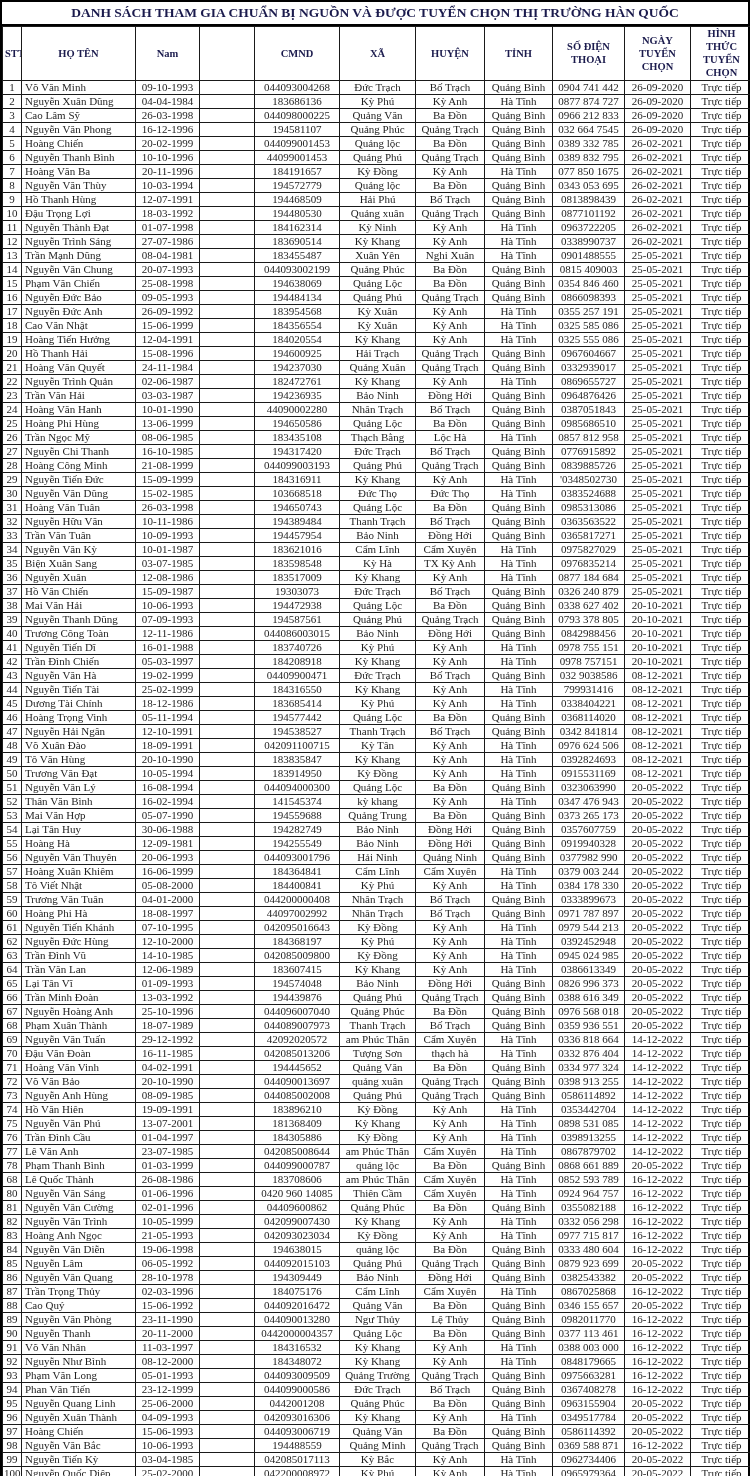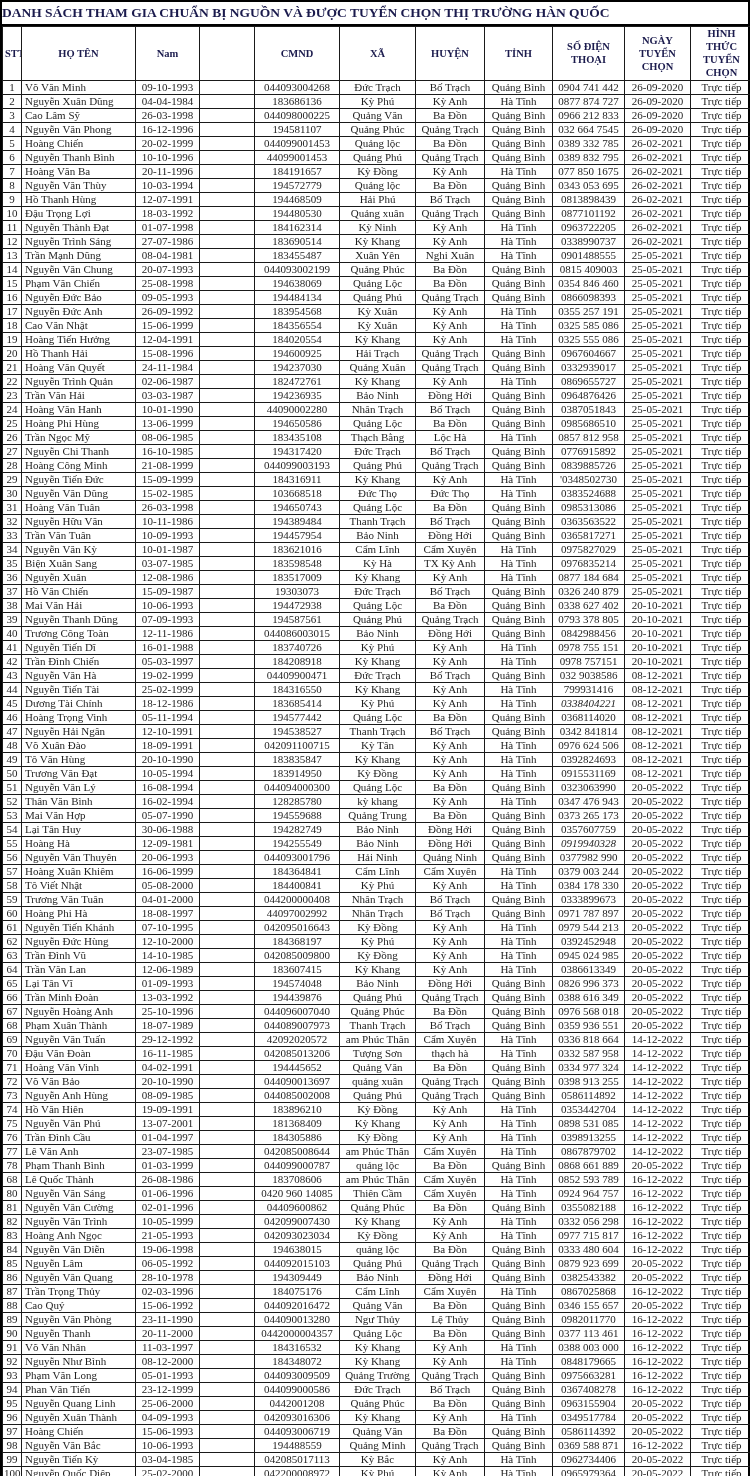--- a/index.html
+++ b/index.html
@@ -1,31 +1,31 @@
 <!DOCTYPE html>
 <html><head>
 <meta charset="utf-8">
 <style>
   html,body{margin:0;padding:0;background:#fff;}
   body{width:750px;font-family:"Liberation Serif","DejaVu Serif",serif;-webkit-font-smoothing:antialiased;}
   .sheet{width:750px;border:2px solid #000;box-sizing:border-box;background:#fff;}
-  .title{height:22px;line-height:22px;text-align:left;font-weight:bold;font-size:13.5px;
+  .title{height:22px;line-height:22px;text-align:center;font-weight:bold;font-size:13.5px;
          color:#1b1b4d;border-bottom:2px solid #000;white-space:nowrap;overflow:hidden;}
   table{border-collapse:collapse;table-layout:fixed;width:100%;}
   col.c-stt{width:19px;} col.c-name{width:114px;} col.c-dob{width:64px;} col.c-blank{width:55px;}
   col.c-cmnd{width:85px;} col.c-xa{width:76px;} col.c-huyen{width:69px;} col.c-tinh{width:68px;}
   col.c-phone{width:72px;} col.c-date{width:66px;} col.c-method{width:62px;}
   th,td{border:1px solid #1a1a1a;padding:0 1px;overflow:hidden;white-space:nowrap;box-sizing:border-box;}
   thead th{height:49px;font-size:10.5px;font-weight:bold;color:#1b1b4d;text-align:center;
            vertical-align:middle;white-space:normal;line-height:1.25;padding:0 2px;}
   tbody td{height:14px;font-size:11px;color:#1f1f1f;line-height:13px;vertical-align:middle;}
   td.al{text-align:left;padding-left:3px;}
   td.ac{text-align:center;}
   td.rel{position:relative;}
-  .it{font-style:italic;}
+  .it{}
 </style>
 </head>
 <body>
 
 <div class="sheet">
   <div class="title">DANH SÁCH THAM GIA CHUẨN BỊ NGUỒN VÀ ĐƯỢC TUYỂN CHỌN THỊ TRƯỜNG HÀN QUỐC</div>
   <table>
     <colgroup>
       <col class="c-stt">
         <col class="c-name">
@@ -716,21 +716,21 @@
           <td class="ac rel">Quảng Bình</td>
           <td class="ac rel">0323063990</td>
           <td class="ac rel">20-05-2022</td>
           <td class="ac rel">Trực tiếp</td>
         </tr>
         <tr>
           <td class="ac rel">52</td>
           <td class="al rel">Thân Văn Bình</td>
           <td class="ac rel">16-02-1994</td>
           <td class="ac rel"></td>
-          <td class="ac rel">128285780</td>
+          <td class="ac rel">141545374</td>
           <td class="ac rel">kỳ khang</td>
           <td class="ac rel">Kỳ Anh</td>
           <td class="ac rel">Hà Tĩnh</td>
           <td class="ac rel">0347 476 943</td>
           <td class="ac rel">20-05-2022</td>
           <td class="ac rel">Trực tiếp</td>
         </tr>
         <tr>
           <td class="ac rel">53</td>
           <td class="al rel">Mai Văn Hợp</td>
@@ -954,21 +954,21 @@
         </tr>
         <tr>
           <td class="ac rel">70</td>
           <td class="al rel">Đậu Văn Đoàn</td>
           <td class="ac rel">16-11-1985</td>
           <td class="ac rel"></td>
           <td class="ac rel">042085013206</td>
           <td class="ac rel">Tượng Sơn</td>
           <td class="ac rel">thạch hà</td>
           <td class="ac rel">Hà Tĩnh</td>
-          <td class="ac rel">0332 587 958</td>
+          <td class="ac rel">0332 876 404</td>
           <td class="ac rel">14-12-2022</td>
           <td class="ac rel">Trực tiếp</td>
         </tr>
         <tr>
           <td class="ac rel">71</td>
           <td class="al rel">Hoàng Văn Vinh</td>
           <td class="ac rel">04-02-1991</td>
           <td class="ac rel"></td>
           <td class="ac rel">194445652</td>
           <td class="ac rel">Quảng Văn</td>

